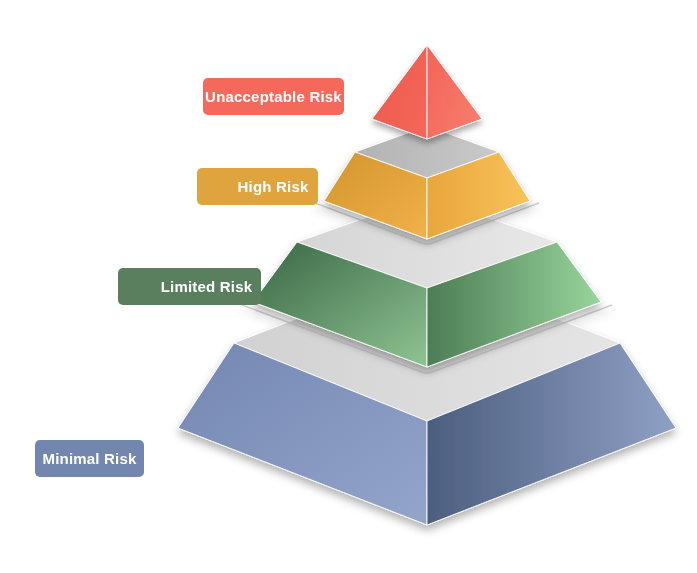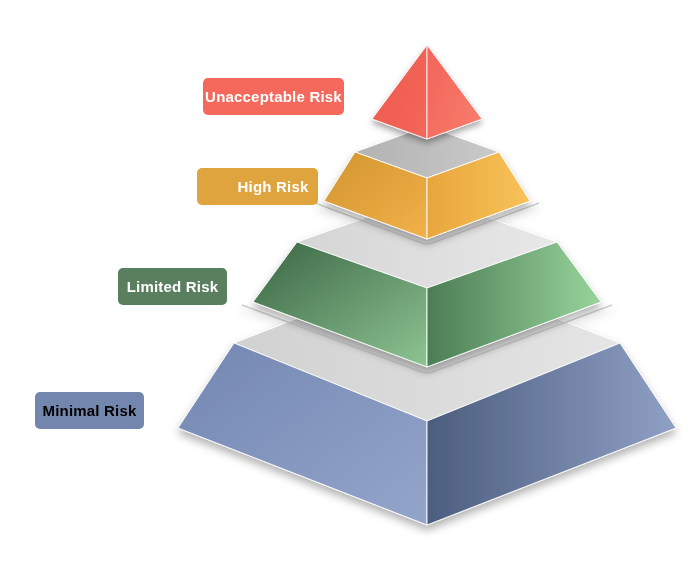--- a/index.html
+++ b/index.html
@@ -122,17 +122,17 @@
     <g filter="url(#apex-shadow)" stroke="#ffffff" stroke-opacity="0.85" stroke-width="1" stroke-linejoin="round">
       <polygon points="427,45 427,139 372,119" fill="url(#g-red-l)"></polygon>
       <polygon points="427,45 482,119 427,139" fill="url(#g-red-r)"></polygon>
     </g>
   </svg>
 
   <div class="risk-label lbl-unacceptable" style="background: rgb(244, 105, 92); color: rgb(255, 255, 255);">Unacceptable Risk</div>
 
   <div class="risk-label lbl-high" style="background: rgb(224, 164, 62); color: rgb(255, 255, 255);">High Risk</div>
 
-  <div class="risk-label lbl-limited" style="background: rgb(90, 127, 95); color: rgb(255, 255, 255);">Limited Risk</div>
+  <div class="risk-label lbl-limited" style="background: rgb(90, 127, 95); color: rgb(255, 255, 255); padding-left: 34px;">Limited Risk</div>
 
-  <div class="risk-label lbl-minimal" style="background: rgb(115, 135, 174); color: #000000;">Minimal Risk</div>
+  <div class="risk-label lbl-minimal" style="background: rgb(115, 135, 174); color: #ffffff; margin-top: 48px;">Minimal Risk</div>
 
 </div>
 
 </body></html>

